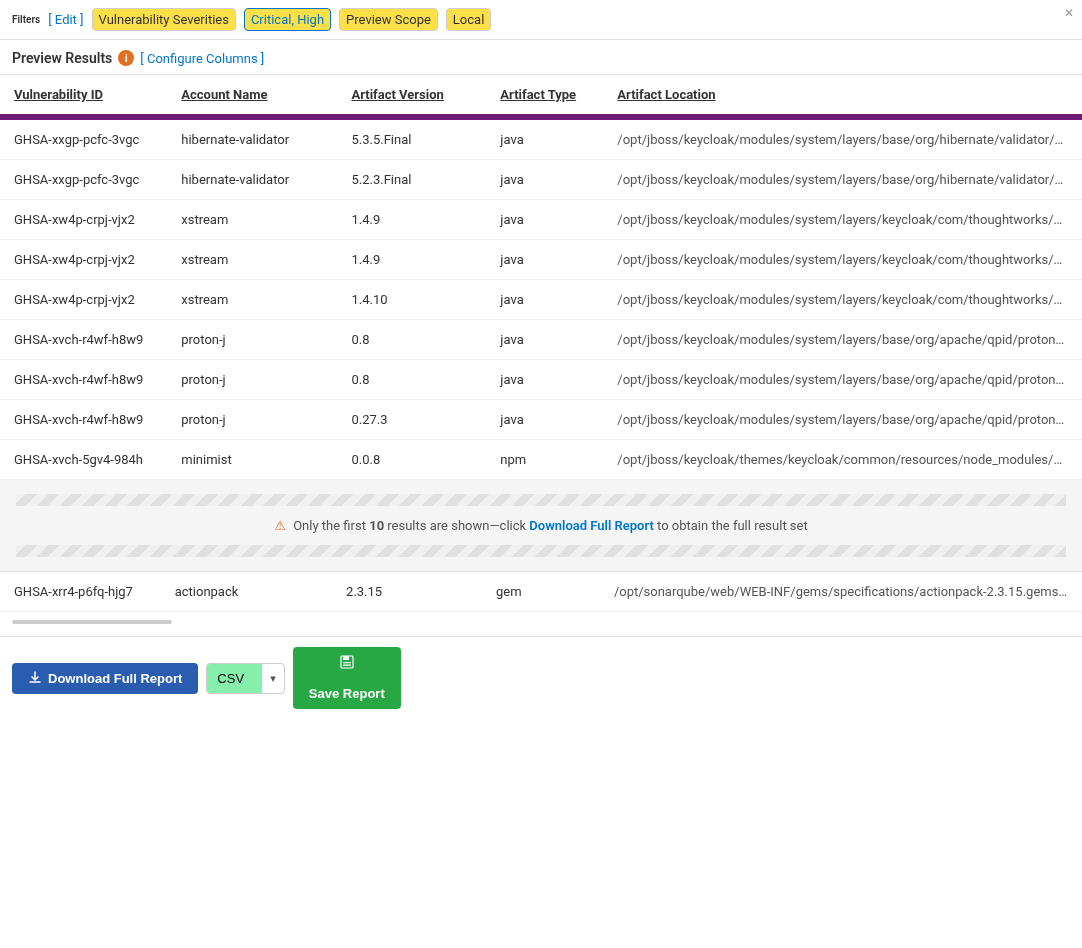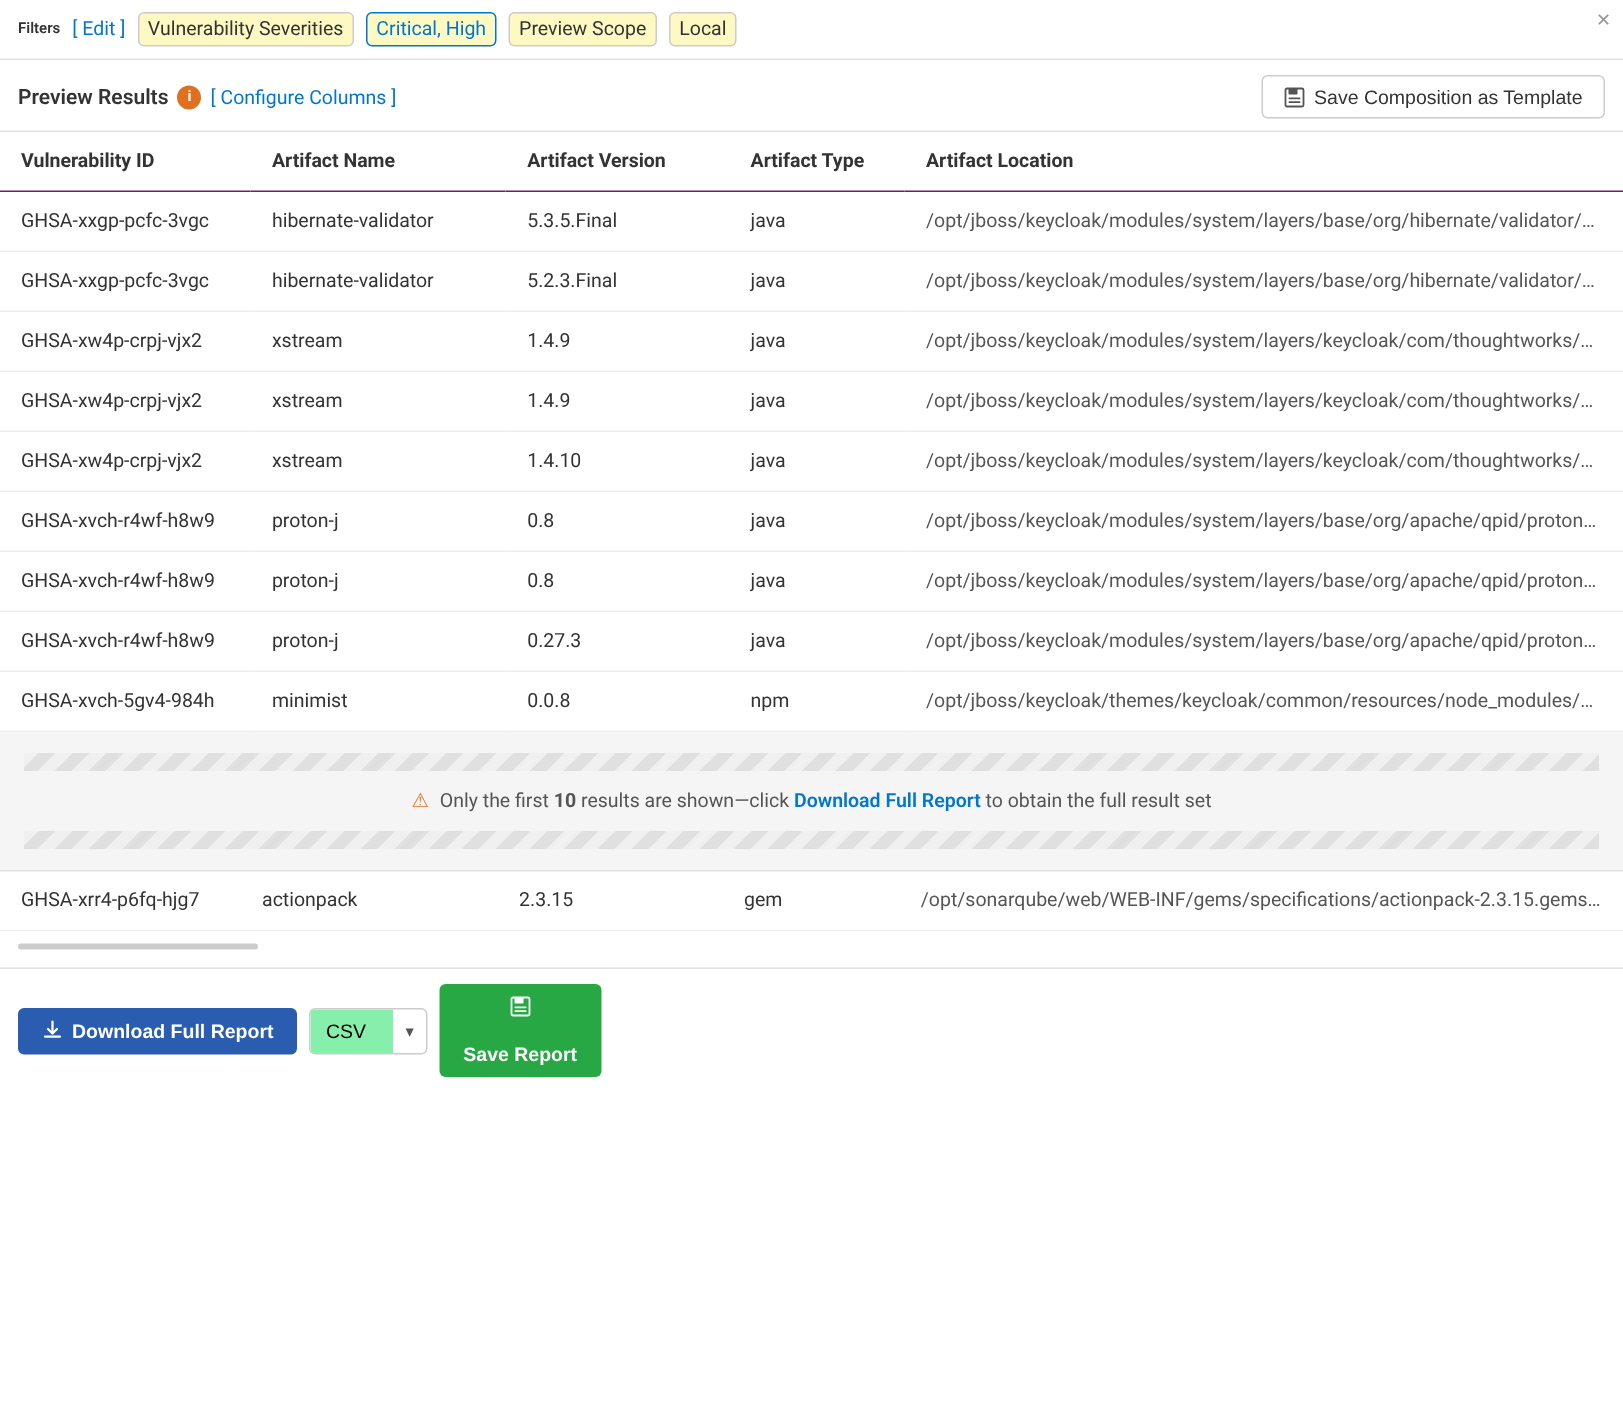--- a/index.html
+++ b/index.html
@@ -29,21 +29,21 @@
     .filter-edit-link {
       color: #0077cc;
       cursor: pointer;
       font-size: 13px;
     }
     .filter-chip {
       border: 1px solid #ccc;
       border-radius: 4px;
       padding: 3px 6px;
       font-size: 13px;
-      background: #fef9c3;
+      background: #fde047;
     }
     .filter-chip.active {
       color: #0077cc;
       border-color: #0077cc;
     }
 
     .preview-header {
       display: flex;
       align-items: center;
       justify-content: space-between;
@@ -92,21 +92,22 @@
     .table-container {
       overflow-x: auto;
       border-top: 1px solid #e0e0e0;
     }
     table {
       width: 100%;
       border-collapse: collapse;
       min-width: 900px;
     }
     thead tr {
-      border-bottom: 1px solid #701a75;
+      border-bottom: 6px solid #701a75;
+      text-decoration: underline;
     }
     th {
       text-align: left;
       padding: 12px 14px;
       font-weight: 700;
       font-size: 13px;
       background: #fff;
     }
     tbody tr {
       border-bottom: 1px solid #eee;
@@ -246,37 +247,28 @@
   </div>
   <span class="close-x">✕</span>
 </div>
 
 <div class="preview-header">
   <div class="preview-left">
     <span class="preview-title">Preview Results</span>
     <span class="info-icon">i</span>
     <span class="configure-link">[ Configure Columns ]</span>
   </div>
-  <button class="save-template-btn">
-    <svg width="14" height="14" viewBox="0 0 14 14" fill="none" xmlns="http://www.w3.org/2000/svg">
-      <rect x="1" y="1" width="12" height="12" rx="1" stroke="#555" stroke-width="1.2" fill="none"></rect>
-      <rect x="3" y="1" width="6" height="4" rx="0.5" fill="#555"></rect>
-      <rect x="3" y="7" width="8" height="1.2" rx="0.5" fill="#555"></rect>
-      <rect x="3" y="9.5" width="8" height="1.2" rx="0.5" fill="#555"></rect>
-    </svg>
-    <span>Save Composition as Template</span>
-  </button>
 </div>
 
 <div class="table-container">
   <table>
     <thead>
       <tr>
         <th><span>Vulnerability ID</span></th>
-        <th><span>Artifact Name</span></th>
+        <th><span>Account Name</span></th>
         <th><span>Artifact Version</span></th>
         <th><span>Artifact Type</span></th>
         <th><span>Artifact Location</span></th>
       </tr>
     </thead>
     <tbody id="table-body">
     <tr>
       <td style="min-width:150px">GHSA-xxgp-pcfc-3vgc</td>
       <td style="min-width:160px">hibernate-validator</td>
       <td style="min-width:140px">5.3.5.Final</td>

